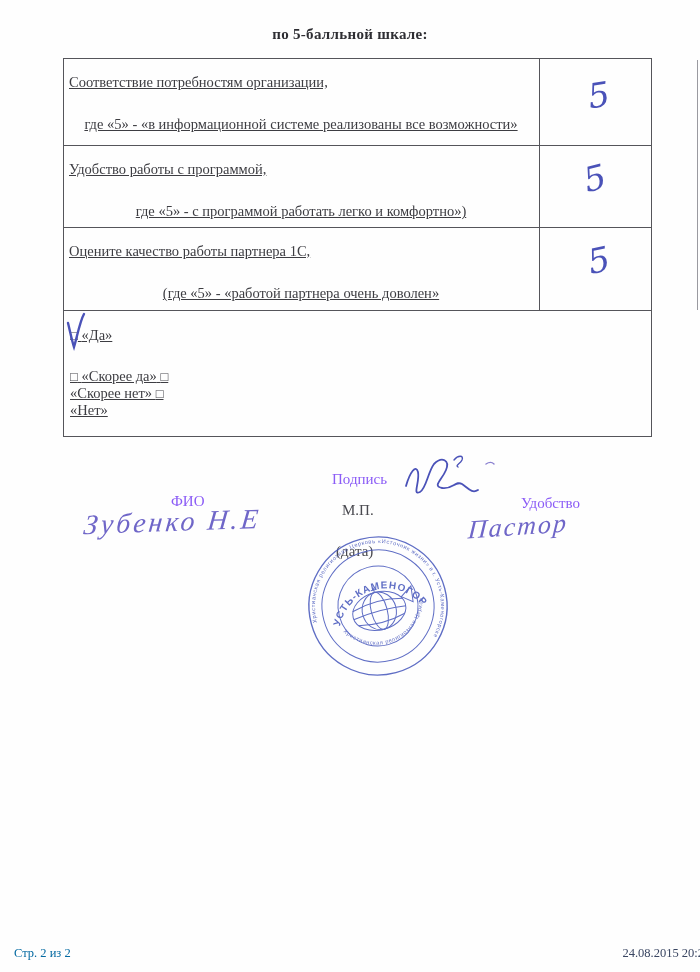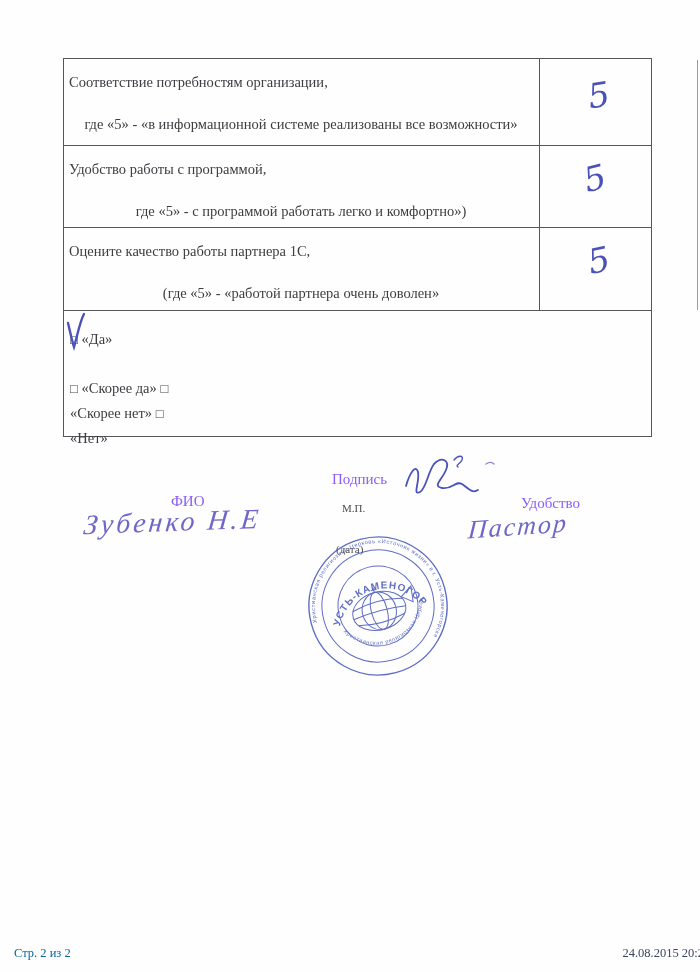--- a/index.html
+++ b/index.html
@@ -14,64 +14,65 @@
   
   .qtable{
     position:absolute;left:63px;top:58px;width:589px;
     border:1px solid #55555a;box-sizing:border-box;
   }
   .row{display:flex;box-sizing:border-box;}
   .row + .row{border-top:1px solid #55555a;}
   .r1{height:86px}.r2{height:82px}.r3{height:83px}.r4{height:126px}
   .cell-q{
     width:476px;box-sizing:border-box;border-right:1px solid #55555a;
-    padding:14px 6px 0 5px;font-size:14.5px;line-height:1.25;
+    padding:14px 6px 0 5px;font-size:14.5px;line-height:1.25;text-decoration:underline;
   }
   .cell-q .l2{margin-top:24px;text-align:center;}
   .r4 .cell-q{padding-top:42px;}
   .r4 .cell-q .l2{margin-top:4px;}
   .cell-s{flex:1;position:relative;}
   .hand-five{
     position:absolute;font-family:"DejaVu Serif",serif;font-style:italic;
     font-size:34px;color:#4a52b8;transform:rotate(-9deg);
   }
   .f1{left:48px;top:16px;}
   .f2{left:44px;top:12px;transform:rotate(-14deg);}
   .f3{left:48px;top:12px;transform:rotate(-12deg);}
   
-  .opts{padding:16px 2px 0 6px;font-size:14.5px;line-height:24px;}
+  .opts{padding:16px 2px 0 6px;font-size:14.5px;line-height:16px;text-decoration:underline;}
   .opt-line{white-space:nowrap;}
   .gap{height:24px;}
   .cb{font-size:13px;color:#46464c;}
   .cb-checked{position:relative;display:inline-block;}
   .checkmark-icon{
     position:absolute;left:-5px;top:-17px;width:22px;height:40px;pointer-events:none;
   }
   
   .lbl{position:absolute;font-size:15px;color:#8b5cf6;}
-  .small-lbl{position:absolute;font-size:11px;color:#4a4a50;}
+  .small-lbl{position:absolute;font-size:15px;color:#4a4a50;}
   .hand-name{
     position:absolute;font-family:"Liberation Serif",serif;font-style:italic;
     color:#6f66c8;white-space:nowrap;
   }
   .fio-hand{left:84px;top:506px;font-size:28px;letter-spacing:3px;transform:rotate(-2deg) skewX(-8deg);}
   .pos-hand{left:468px;top:512px;font-size:26px;letter-spacing:2px;transform:rotate(-4deg) skewX(-8deg);}
   .sig-svg{position:absolute;left:398px;top:452px;}
   .stamp{position:absolute;left:303px;top:531px;opacity:.85;}
   
   .footer-left{position:absolute;left:14px;top:946px;font-size:12.5px;color:#0369a1;}
   .footer-right{position:absolute;right:-4px;top:946px;font-size:12.5px;color:#3a4662;}
   
   .scan-edge{position:absolute;left:697px;top:60px;width:1px;height:250px;background:#9a9aa0;}
 </style>
 </head>
 <body>
 
 <div class="page">
 
+  <div class="title">по 5-балльной шкале:</div>
 
   <div class="qtable">
 
     <div class="row r1">
       <div class="cell-q">
         <div class="l1">Соответствие потребностям организации,</div>
         <div class="l2">где «5» - «в информационной системе реализованы все возможности»</div>
       </div>
       <div class="cell-s">
         <span class="hand-five f1">5</span>

